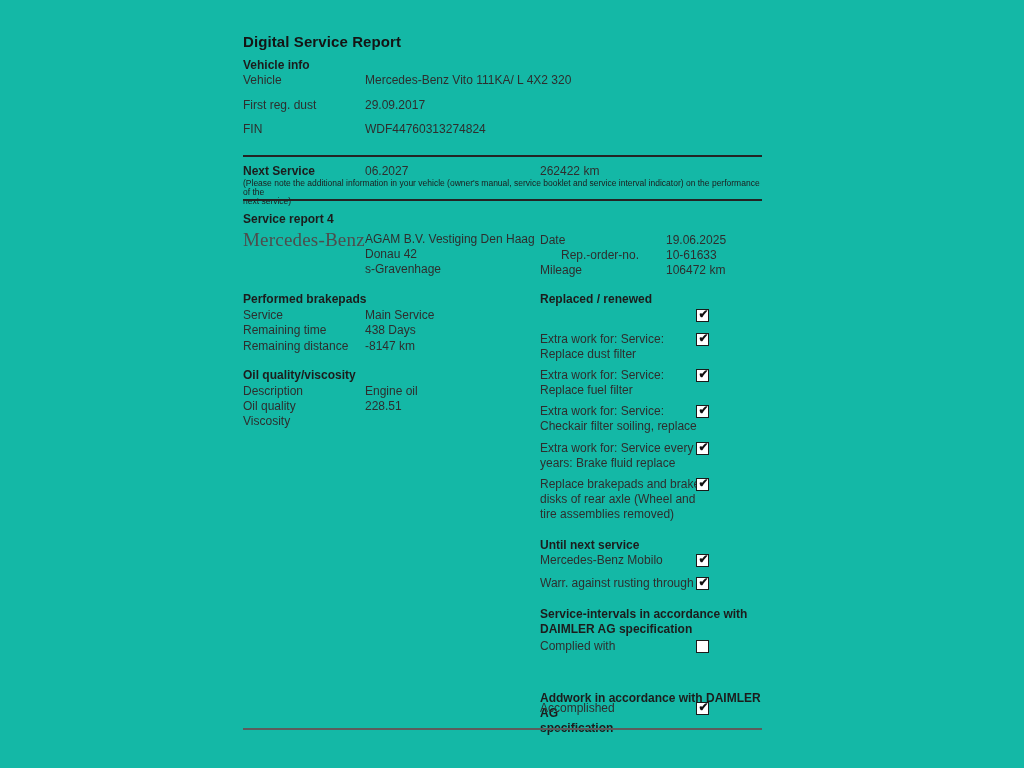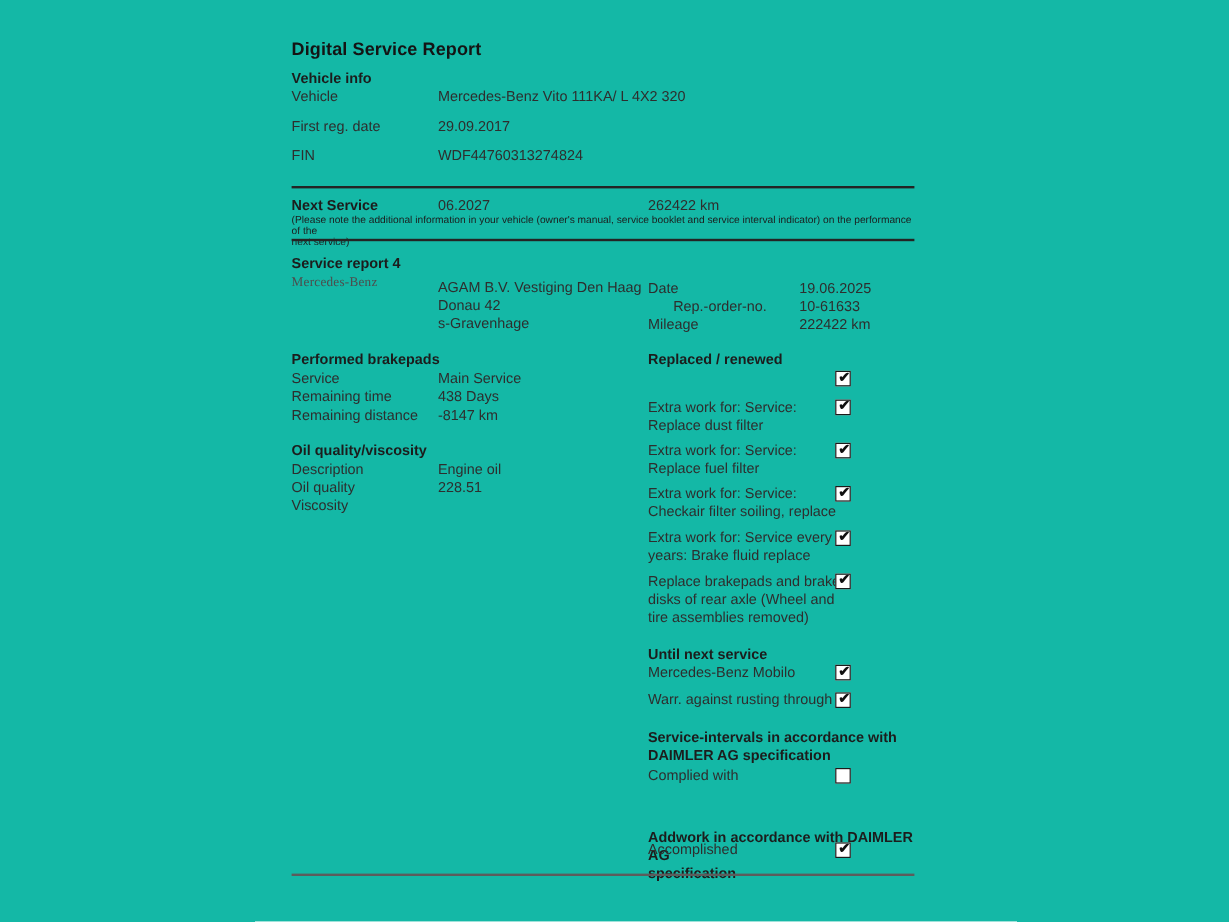--- a/index.html
+++ b/index.html
@@ -11,38 +11,38 @@
   .hd{font-weight:700;color:#1c1c1c;}
   .title{font-size:15px;font-weight:700;color:#141414;letter-spacing:.1px;}
   .lbl{left:0;}
   .val{left:122px;}
   .rlbl{left:297px;}
   .rval{left:423px;}
   .ml{white-space:pre-line;width:240px;}
   .note{font-size:8.5px;line-height:9px;color:#1c1c1c;width:519px;white-space:pre-line;}
   .rule{left:0;width:519px;height:2px;background:#242424;}
   .rule-gray{background:#5c5c5c;}
-  .brand{font-family:"Liberation Serif",serif;font-size:11px;color:#4d4d4d;letter-spacing:.2px;}
+  .brand{font-family:"Liberation Serif",serif;font-size:19px;color:#4d4d4d;letter-spacing:.2px;}
   .cb{left:453px;width:11px;height:11px;border:1.5px solid #1a1a1a;background:#fff;
       display:flex;align-items:center;justify-content:center;
       font-size:12px;font-weight:700;color:#101010;line-height:11px;cursor:default;}
   .cb span{transform:translate(1px,-1px);}
 </style>
 </head>
 <body>
 
 <div class="page">
   <div class="content">
 
     <div class="abs title" style="top:33px;left:0;">Digital Service Report</div>
 
     <div class="abs t hd lbl" style="top:58px;">Vehicle info</div>
     <div class="abs t lbl" style="top:73px;">Vehicle</div>
     <div class="abs t val" style="top:73px;">Mercedes-Benz Vito 111KA/ L 4X2 320</div>
-    <div class="abs t lbl" style="top:98px;">First reg. date</div>
+    <div class="abs t lbl" style="top:98px;">First reg. dust</div>
     <div class="abs t val" style="top:98px;">29.09.2017</div>
     <div class="abs t lbl" style="top:122px;">FIN</div>
     <div class="abs t val" style="top:122px;">WDF44760313274824</div>
 
     <div class="abs rule" style="top:155px;"></div>
     <div class="abs t hd lbl" style="top:164px;">Next Service</div>
     <div class="abs t val" style="top:164px;">06.2027</div>
     <div class="abs t rlbl" style="top:164px;">262422 km</div>
     <div class="abs note" style="top:179px;left:0;">(Please note the additional information in your vehicle (owner's manual, service booklet and service interval indicator) on the performance of the
 next service)</div>
@@ -51,21 +51,21 @@
     <div class="abs t hd lbl" style="top:212px;">Service report 4</div>
     <div class="abs brand" style="top:229px;left:0;">Mercedes-Benz</div>
     <div class="abs t ml val" style="top:232px;">AGAM B.V. Vestiging Den Haag
 Donau 42
 s-Gravenhage</div>
     <div class="abs t rlbl" style="top:233px;">Date</div>
     <div class="abs t rval" style="top:233px;text-align:center;">19.06.2025</div>
     <div class="abs t rlbl" style="top:248px;margin-left:21px;">Rep.-order-no.</div>
     <div class="abs t rval" style="top:248px;">10-61633</div>
     <div class="abs t rlbl" style="top:263px;">Mileage</div>
-    <div class="abs t rval" style="top:263px;">222422 km</div>
+    <div class="abs t rval" style="top:263px;">106472 km</div>
 
     <div class="abs t hd lbl" style="top:292px;">Performed brakepads</div>
     <div class="abs t lbl" style="top:308px;">Service</div>
     <div class="abs t val" style="top:308px;">Main Service</div>
     <div class="abs t lbl" style="top:323px;">Remaining time</div>
     <div class="abs t val" style="top:323px;">438 Days</div>
     <div class="abs t lbl" style="top:339px;">Remaining distance</div>
     <div class="abs t val" style="top:339px;">-8147 km</div>
 
     <div class="abs t hd lbl" style="top:368px;">Oil quality/viscosity</div>

